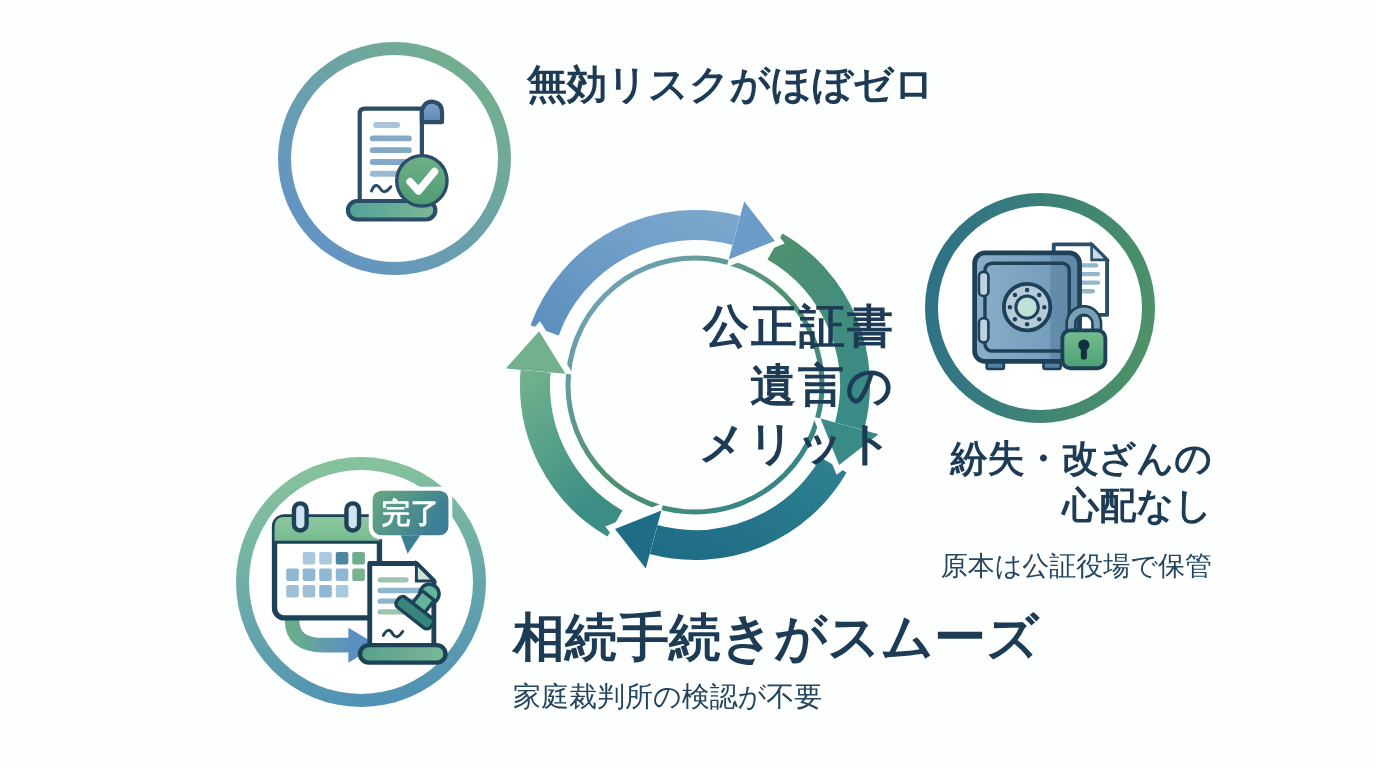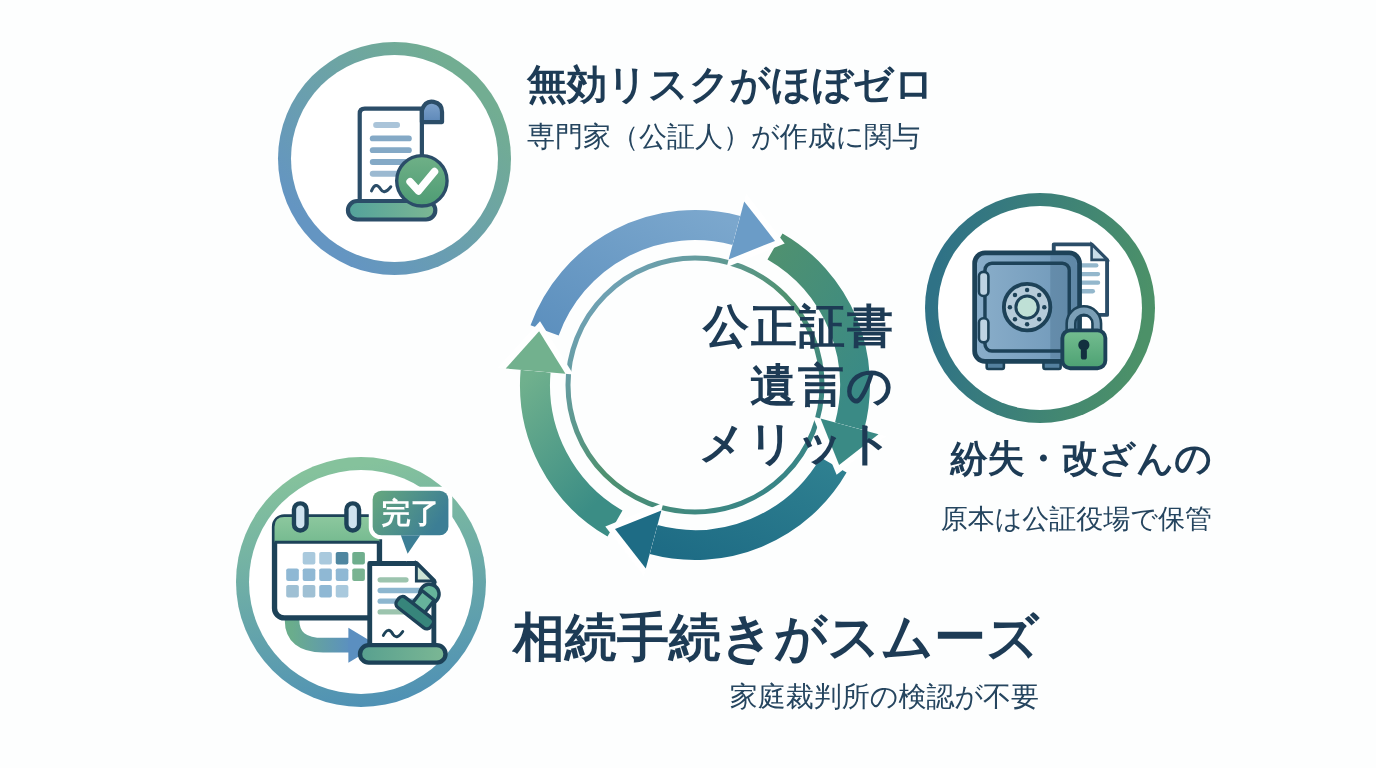--- a/index.html
+++ b/index.html
@@ -32,21 +32,21 @@
   .benefit-heading { font-weight:800; color:#1d3b55; }
   .benefit-desc    { font-weight:500; color:#25455f; }
   #benefit-validity { position:absolute; left:527px; top:60px; }
   #benefit-validity .benefit-heading { font-size:40px; line-height:1.2; }
   #benefit-validity .benefit-desc    { font-size:28px; margin-top:10px; }
   #benefit-safe { position:absolute; left:878px; top:436px; width:334px; text-align:right; }
   #benefit-safe .benefit-heading { font-size:37px; line-height:1.27; }
   #benefit-safe .benefit-desc    { font-size:27px; margin-top:18px; }
   #benefit-smooth { position:absolute; left:513px; top:606px; }
   #benefit-smooth .benefit-heading { font-size:52px; line-height:1.2;text-align:center; }
-  #benefit-smooth .benefit-desc    { font-size:28px; margin-top:10px;text-align:right; }
+  #benefit-smooth .benefit-desc    { font-size:28px; margin-top:10px; }
 </style>
 </head>
 <body>
 
 <div class="canvas">
 
   <div class="badge" id="badge-validity">
     <div class="badge-inner">
       <svg width="168" height="168" viewBox="0 0 200 200">
         <defs>
@@ -73,21 +73,20 @@
         <path d="M72,138 q5,-12 11,-2 q4,7 12,-3" fill="none" stroke="#2b4d68" stroke-width="3.5" stroke-linecap="round"></path>
         <rect x="44" y="150" width="104" height="22" rx="11" fill="url(#baseGrad)" stroke="#2b4d68" stroke-width="5"></rect>
         <circle cx="132" cy="126" r="30" fill="url(#checkGrad)" stroke="#2b4d68" stroke-width="4"></circle>
         <path d="M118,127 L128,138 L147,115" fill="none" stroke="#ffffff" stroke-width="9" stroke-linecap="round" stroke-linejoin="round"></path>
       </svg>
     </div>
   </div>
 
   <div class="benefit" id="benefit-validity">
     <div class="benefit-heading">無効リスクがほぼゼロ</div>
-    <div class="benefit-desc">専門家（公証人）が作成に関与</div>
   </div>
 
   <div class="cycle">
     <svg viewBox="0 0 400 400" width="400" height="400">
       <defs>
         <linearGradient id="gBlue" x1="0" y1="1" x2="1" y2="0">
           <stop offset="0" stop-color="#5d90be"></stop>
             <stop offset="1" stop-color="#7ba7cd"></stop>
         </linearGradient>
         <linearGradient id="gGreen" x1="0" y1="0" x2="0.7" y2="1">
@@ -170,20 +169,21 @@
         <rect x="126" y="126" width="50" height="44" rx="9" fill="url(#lockGrad)" stroke="#1d4258" stroke-width="4.5"></rect>
         <circle cx="151" cy="143" r="6.5" fill="#12303f"></circle>
         <rect x="147.5" y="147" width="7" height="13" rx="3" fill="#12303f"></rect>
       </svg>
     </div>
   </div>
 
   <div class="benefit" id="benefit-safe">
     <div class="benefit-heading">
       <div>紛失・改ざんの</div>
+      <div>心配なし</div>
     </div>
     <div class="benefit-desc">原本は公証役場で保管</div>
   </div>
 
   <div class="badge" id="badge-smooth">
     <div class="badge-inner">
       <svg width="204" height="204" viewBox="0 0 210 210">
         <defs>
           <linearGradient id="headerGrad" x1="0" y1="0" x2="0" y2="1">
             <stop offset="0" stop-color="#8cc79e"></stop>

